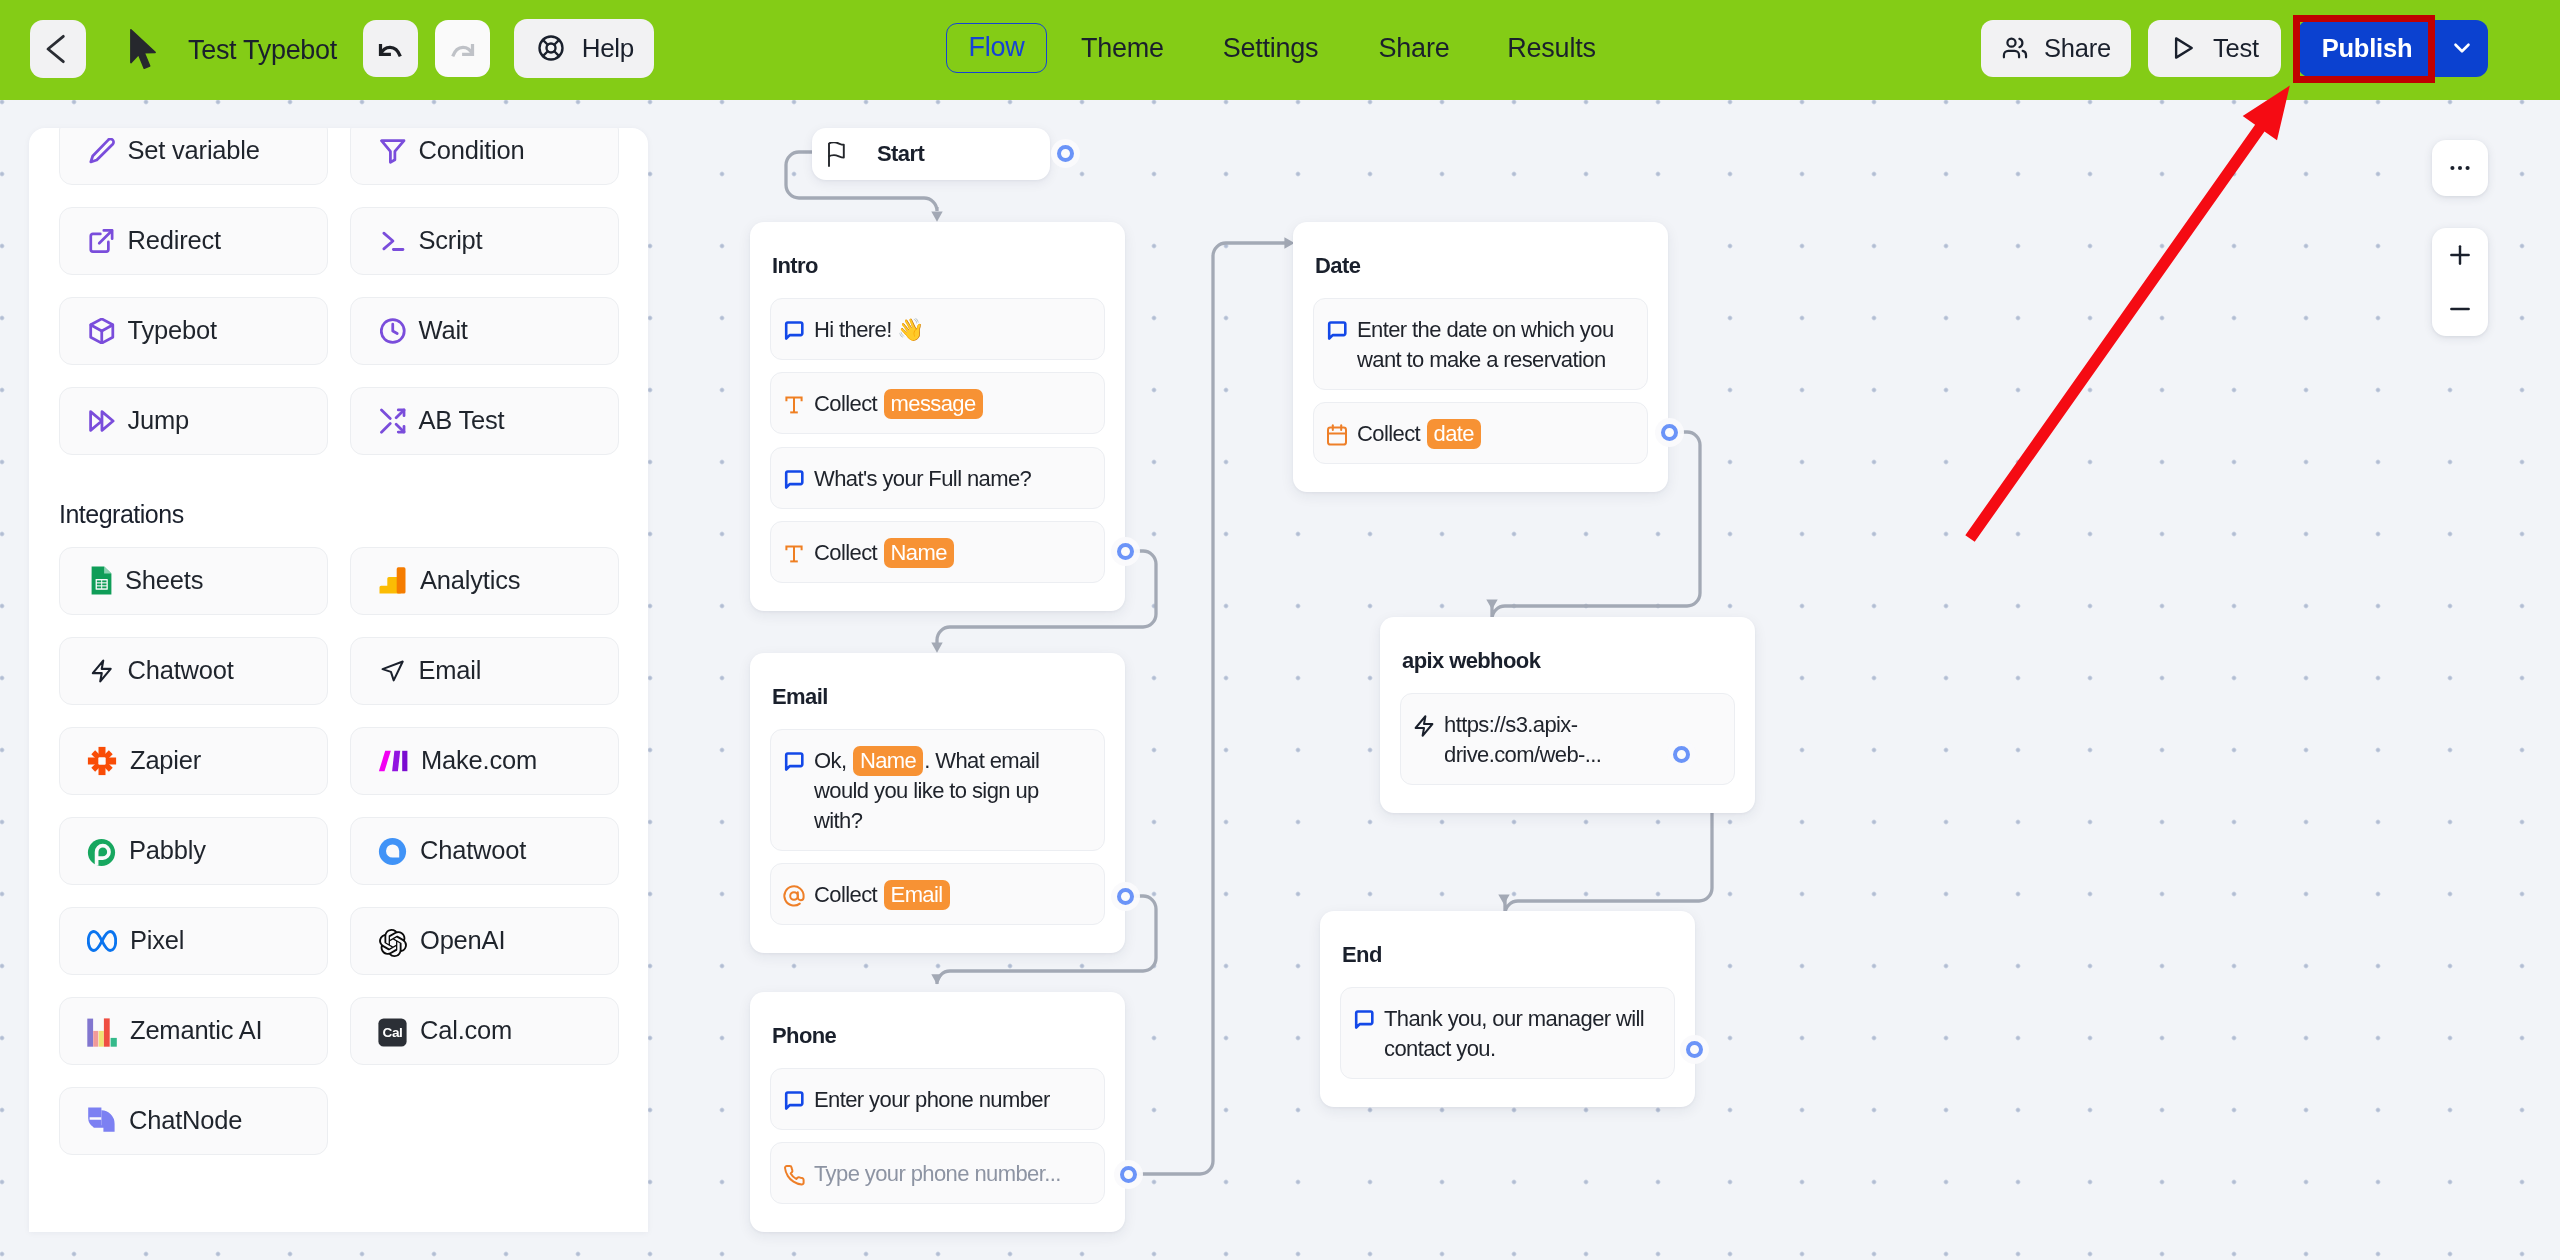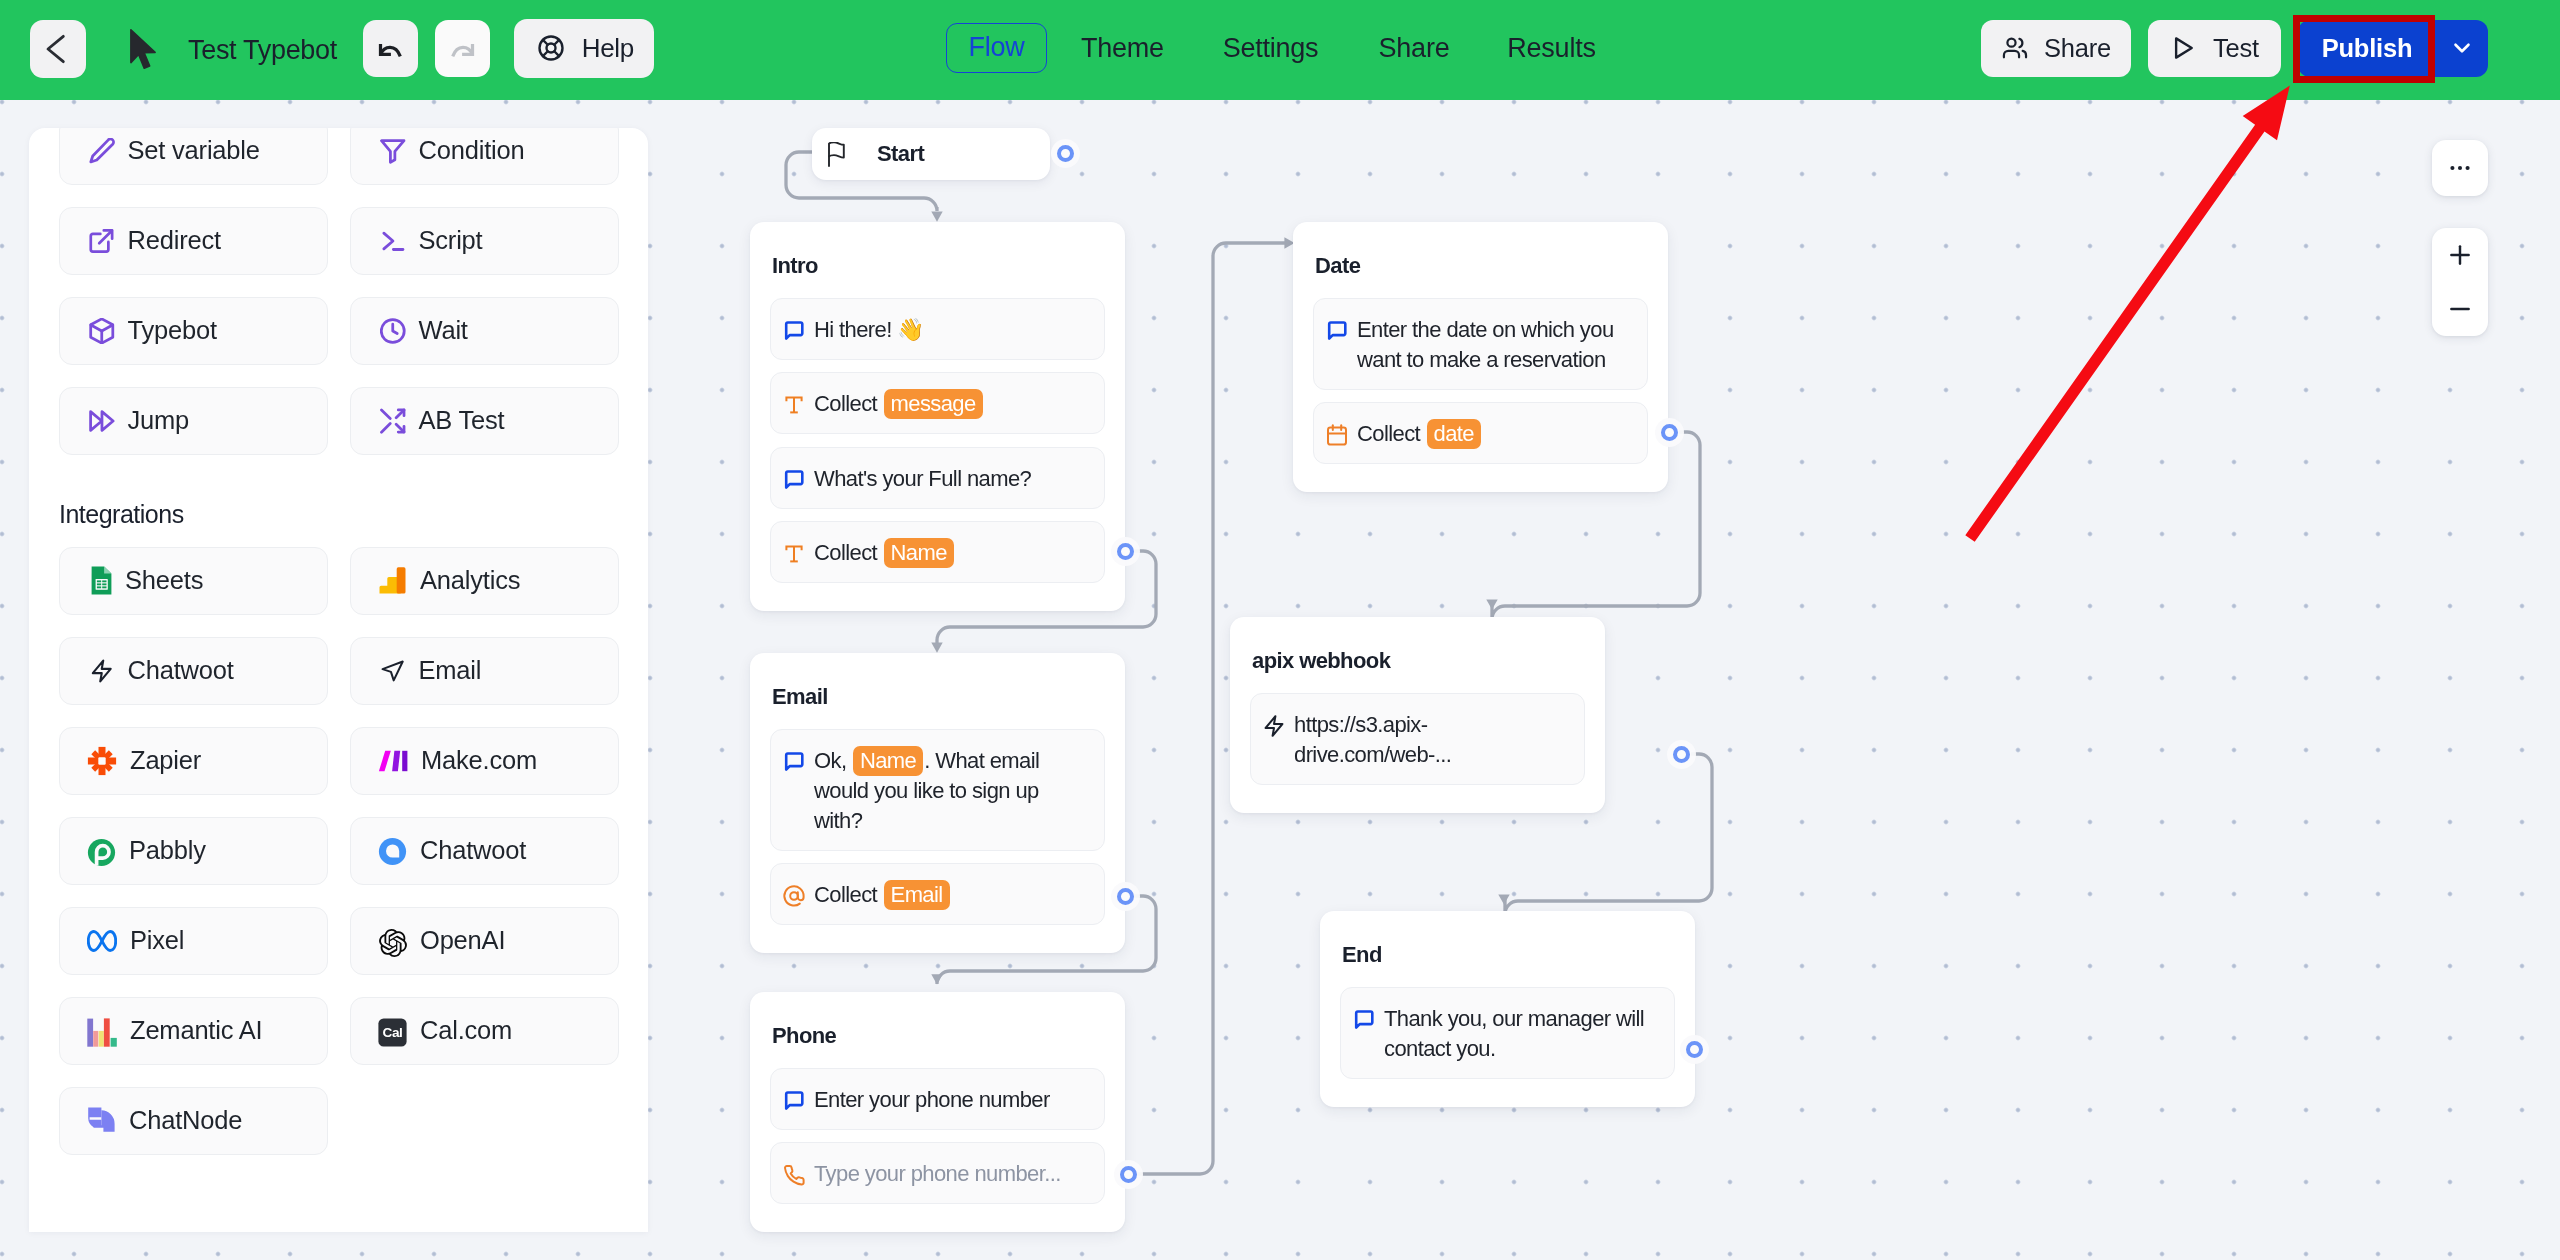--- a/index.html
+++ b/index.html
@@ -7,21 +7,21 @@
        font-family:"Liberation Sans",sans-serif;color:#1a202c;background:#fff;}
   #app{position:relative;width:2560px;height:1260px;overflow:hidden;}
 
   
   .canvas{position:absolute;left:0;top:99px;width:2560px;height:1161px;
           background-color:#f2f4f8;
           background-image:radial-gradient(circle at center, #aeb9cf 0px, #b6c1d6 1.35px, rgba(184,196,216,0.55) 2.1px, rgba(184,196,216,0) 2.9px);
           background-size:72px 72px;background-position:-34px -33px;}
 
   
-  .header{position:absolute;left:0;top:0;width:2560px;height:100px;background:#22c55e;z-index:30;}
+  .header{position:absolute;left:0;top:0;width:2560px;height:100px;background:#84cc16;z-index:30;}
   .hdr-left{position:absolute;left:0;top:0;}
   .icon-btn{position:absolute;left:29.5px;top:19.6px;width:56px;height:58px;border-radius:13px;background:#f2f2f3;
             display:flex;align-items:center;justify-content:center;cursor:pointer;border:none;}
   .cursor-ic{position:absolute;left:130px;top:28.5px;width:29px;height:41px;}
   .doc-title{position:absolute;left:188px;top:31.5px;font-size:27px;letter-spacing:-0.3px;font-weight:400;
              color:#1a202c;white-space:nowrap;line-height:36px;}
   .undo-btn{position:absolute;left:363px;top:20.1px;width:55px;height:57.4px;border-radius:13px;background:#f2f2f3;
             display:flex;align-items:center;justify-content:center;cursor:pointer;}
   .redo-btn{position:absolute;left:434.7px;top:20.1px;width:55px;height:57.4px;border-radius:13px;background:#fafafa;
             display:flex;align-items:center;justify-content:center;cursor:pointer;}
@@ -479,21 +479,21 @@
             <line x1="16.2" y1="2.2" x2="16.2" y2="7"></line>
             <line x1="7.8" y1="2.2" x2="7.8" y2="7"></line>
             <line x1="3" y1="10.4" x2="21" y2="10.4"></line>
           </svg>
           </span>
         <span class="blk-txt"><span>Collect </span><span class="var">date</span></span>
       </div>
     </div>
     <div class="port" style="left:1661.0px;top:423.5px;"></div>
 
-    <div class="group" style="left:1230px;top:617px;width:375px;">
+    <div class="group" style="left:1380px;top:617px;width:375px;">
       <div class="group-title">apix webhook</div>
       <div class="blk">
         <span class="blk-ic">
           <svg width="24" height="24" viewBox="0 0 24 24" fill="none" stroke="#1a202c" stroke-width="2" stroke-linecap="round" stroke-linejoin="round">
             <polygon points="13.4 2.2 3.6 14 12 14 10.6 21.8 20.4 10 12 10"></polygon>
           </svg>
           </span>
         <span class="blk-txt">https://s3.apix-drive.com/web-...</span>
       </div>
     </div>

